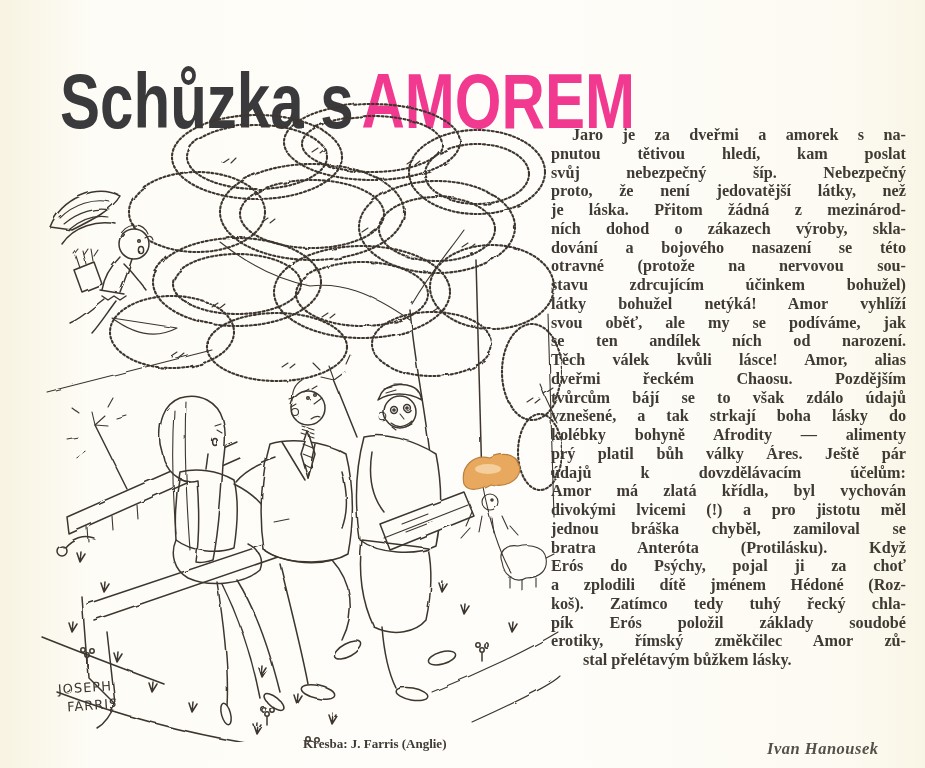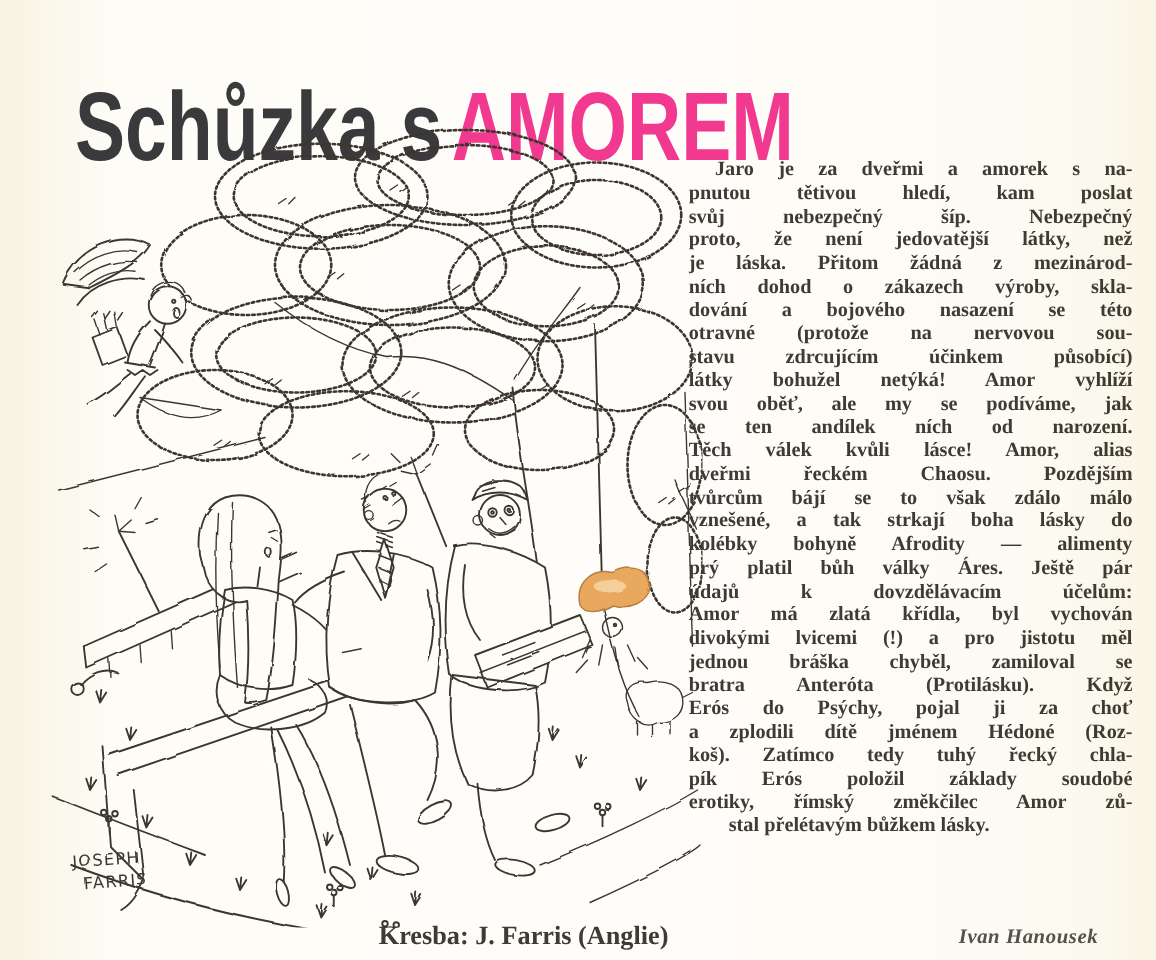--- a/index.html
+++ b/index.html
@@ -21,21 +21,21 @@
     color:var(--ink_text);
   }
   .article>div{
     height:18.75px;line-height:18.75px;overflow:hidden;
     text-align:justify;text-align-last:justify;
   }
   .article>div:first-child{padding-left:21px;}
   .article>div:last-child{text-align-last:left;margin-left:32px;}
   .credit{
     position:absolute;left:303px;top:736px;
-    font-family:"Liberation Serif",serif;font-weight:700;font-size:21px;
+    font-family:"Liberation Serif",serif;font-weight:700;font-size:13px;
     color:var(--ink_text);
   }
   .author{
     position:absolute;left:767px;top:739px;
     font-family:"Liberation Serif",serif;font-style:italic;font-weight:700;font-size:16.5px;
     letter-spacing:0.5px;color:var(--ink_soft);
   }
   .illu{position:absolute;left:12px;top:92px;width:550px;height:650px;}
   
   .illu path,.illu line,.illu circle,.illu ellipse,.illu polyline{
@@ -277,27 +277,27 @@
 
 <div class="article">
     <div class="jline">Jaro je za dveřmi a amorek s na-</div>
     <div class="jline">pnutou tětivou hledí, kam poslat</div>
     <div class="jline">svůj nebezpečný šíp. Nebezpečný</div>
     <div class="jline">proto, že není jedovatější látky, než</div>
     <div class="jline">je láska. Přitom žádná z mezinárod-</div>
     <div class="jline">ních dohod o zákazech výroby, skla-</div>
     <div class="jline">dování a bojového nasazení se této</div>
     <div class="jline">otravné (protože na nervovou sou-</div>
-    <div class="jline">stavu zdrcujícím účinkem působící)</div>
+    <div class="jline">stavu zdrcujícím účinkem bohužel)</div>
     <div class="jline">látky bohužel netýká! Amor vyhlíží</div>
     <div class="jline">svou oběť, ale my se podíváme, jak</div>
     <div class="jline">se ten andílek ních od narození.</div>
     <div class="jline">Těch válek kvůli lásce! Amor, alias</div>
     <div class="jline">dveřmi řeckém Chaosu. Pozdějším</div>
-    <div class="jline">tvůrcům bájí se to však zdálo málo</div>
+    <div class="jline">tvůrcům bájí se to však zdálo údajů</div>
     <div class="jline">vznešené, a tak strkají boha lásky do</div>
     <div class="jline">kolébky bohyně Afrodity — alimenty</div>
     <div class="jline">prý platil bůh války Áres. Ještě pár</div>
     <div class="jline">údajů k dovzdělávacím účelům:</div>
     <div class="jline">Amor má zlatá křídla, byl vychován</div>
     <div class="jline">divokými lvicemi (!) a pro jistotu měl</div>
     <div class="jline">jednou bráška chyběl, zamiloval se</div>
     <div class="jline">bratra Anteróta (Protilásku). Když</div>
     <div class="jline">Erós do Psýchy, pojal ji za choť</div>
     <div class="jline">a zplodili dítě jménem Hédoné (Roz-</div>

